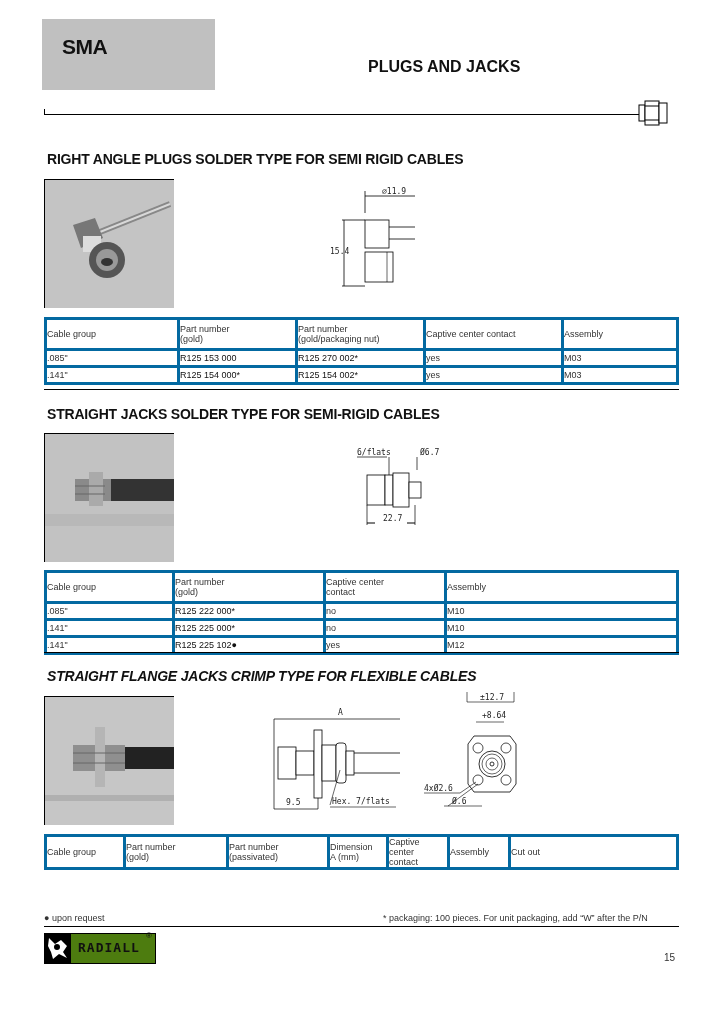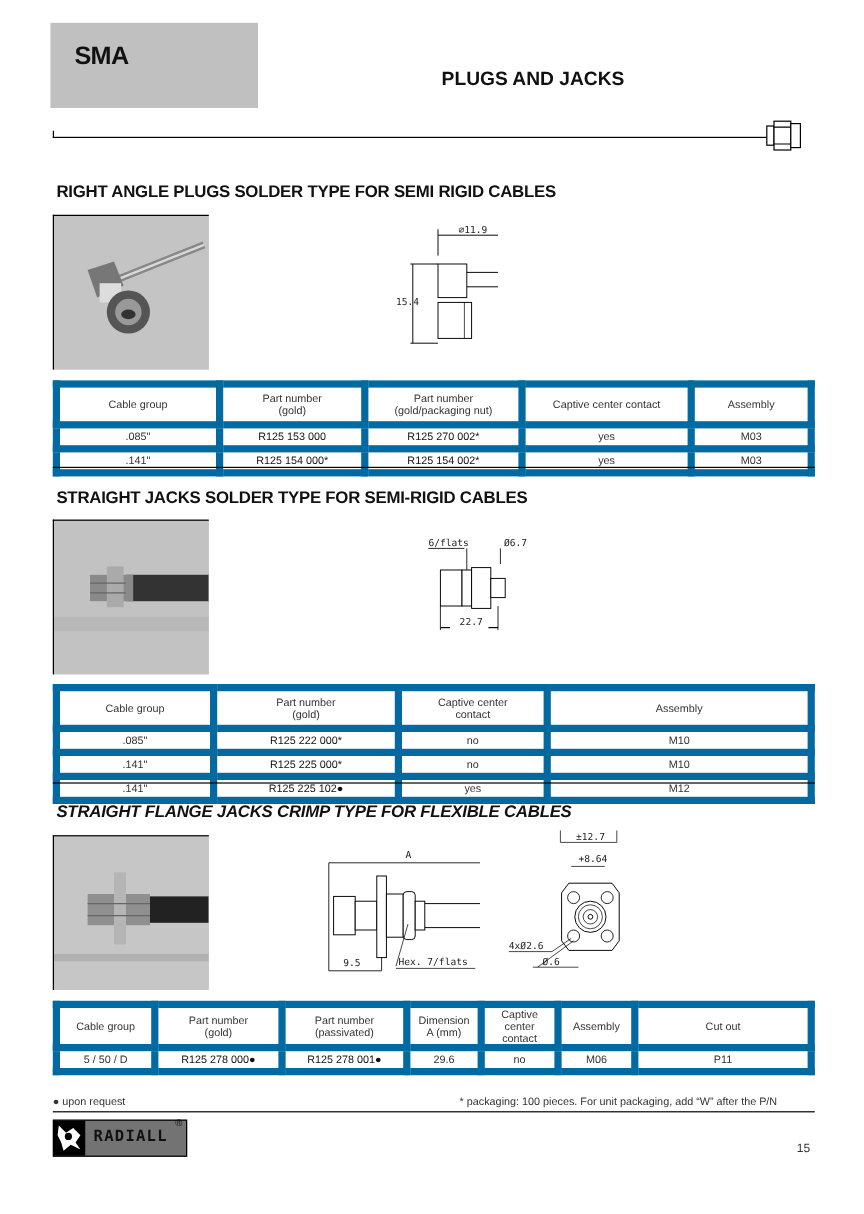--- a/index.html
+++ b/index.html
@@ -9,28 +9,28 @@
   .brand-text { left:62px; top:35px; font-size:21px; font-weight:bold; letter-spacing:-0.5px; }
   .page-title { left:368px; top:58px; font-size:16px; font-weight:bold; }
   .header-rule { left:44px; top:114px; width:595px; height:1px; background:#000; }
   .header-tick { left:44px; top:109px; width:1px; height:6px; background:#000; }
   .plug-icon { left:638px; top:99px; }
   .section-title { font-size:14px; font-weight:bold; left:47px; letter-spacing:-0.2px; }
   .photo { left:44px; background:#bdbdbd; border-left:1px solid #000; border-top:1px solid #000; overflow:hidden; }
   .photo svg { display:block; }
   .drawing { position:absolute; }
   table.spec { position:absolute; border-collapse:collapse; font-size:9px; color:#333; }
-  table.spec td, table.spec th { border:6px solid #0369a1; text-align:center; padding:0; font-weight:normal; line-height:10px; }
+  table.spec td, table.spec th { border:3px solid #0369a1; text-align:left; padding:0; font-weight:normal; line-height:10px; }
   table.spec th { height:28px; }
   table.spec td { height:14px; }
   table.spec { border:1.5px solid #000; }
   td.pn { font-weight:bold; color:#111; }
   .rule { position:absolute; left:44px; width:635px; height:1px; background:#000; }
   .footnote { position:absolute; font-size:9px; color:#333; }
-  .logo { left:44px; top:933px; width:110px; height:29px; border:1px solid #000; background:#737373; }
+  .logo { left:44px; top:933px; width:110px; height:29px; border:1px solid #000; background:#4d7c0f; }
   .logo-mark { position:absolute; left:0; top:0; width:26px; height:29px; background:#000; }
   .logo-text { position:absolute; left:33px; top:6px; font-size:13px; font-weight:bold; font-family:"DejaVu Sans Mono", monospace; letter-spacing:1px; }
   .logo-reg { position:absolute; left:146px; top:931px; font-size:8px; }
   .page-num { left:664px; top:952px; font-size:10px; color:#333; }
   .dim { font-family:"DejaVu Sans Mono", monospace; font-size:8px; fill:#222; }
 </style>
 </head>
 <body>
 
 <div class="abs brand-box"></div>
@@ -216,29 +216,20 @@
   <tbody>
       <tr>
     <th style="width:76px;"><span>Cable group</span></th>
     <th style="width:100px;"><span>Part number</span><br><span>(gold)</span></th>
     <th style="width:98px;"><span>Part number</span><br><span>(passivated)</span></th>
     <th style="width:56px;"><span>Dimension</span><br><span>A (mm)</span></th>
     <th style="width:58px;"><span>Captive center</span><br><span>contact</span></th>
     <th style="width:58px;"><span>Assembly</span></th>
     <th><span>Cut out</span></th>
   </tr>
-  <tr>
-    <td>5 / 50 / D</td>
-    <td class="pn">R125 278 000●</td>
-    <td class="pn">R125 278 001●</td>
-    <td>29.6</td>
-    <td>no</td>
-    <td>M06</td>
-    <td>P11</td>
-  </tr>
 </tbody>
   </table>
 
 <div class="footnote" style="left:44px;top:913px;">● upon request</div>
 <div class="footnote" style="left:383px;top:913px;">* packaging: 100 pieces. For unit packaging, add “W” after the P/N</div>
 <div class="rule" style="top:926px;"></div>
 
 <div class="abs logo">
   <div class="logo-mark">
     <svg width="26" height="29" viewBox="0 0 26 29">

